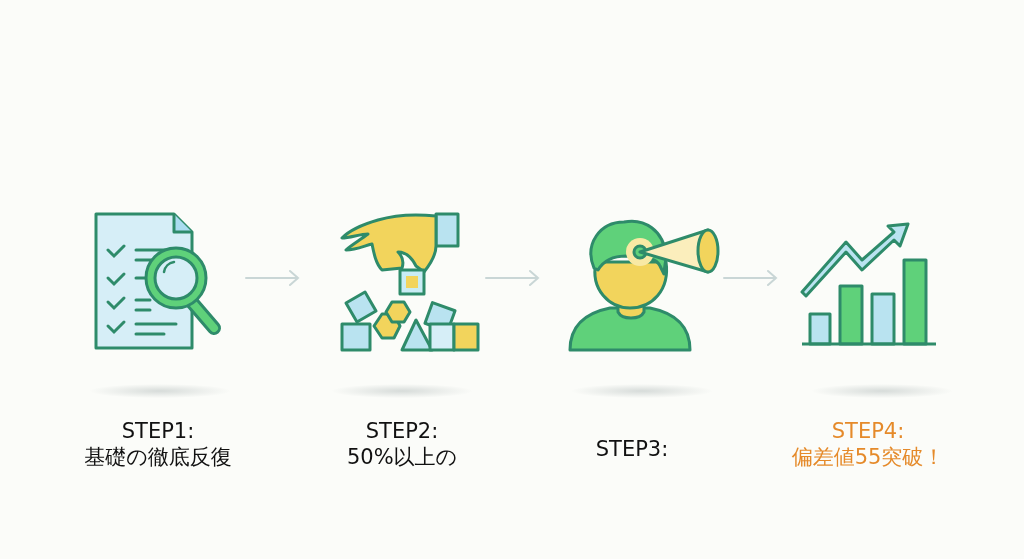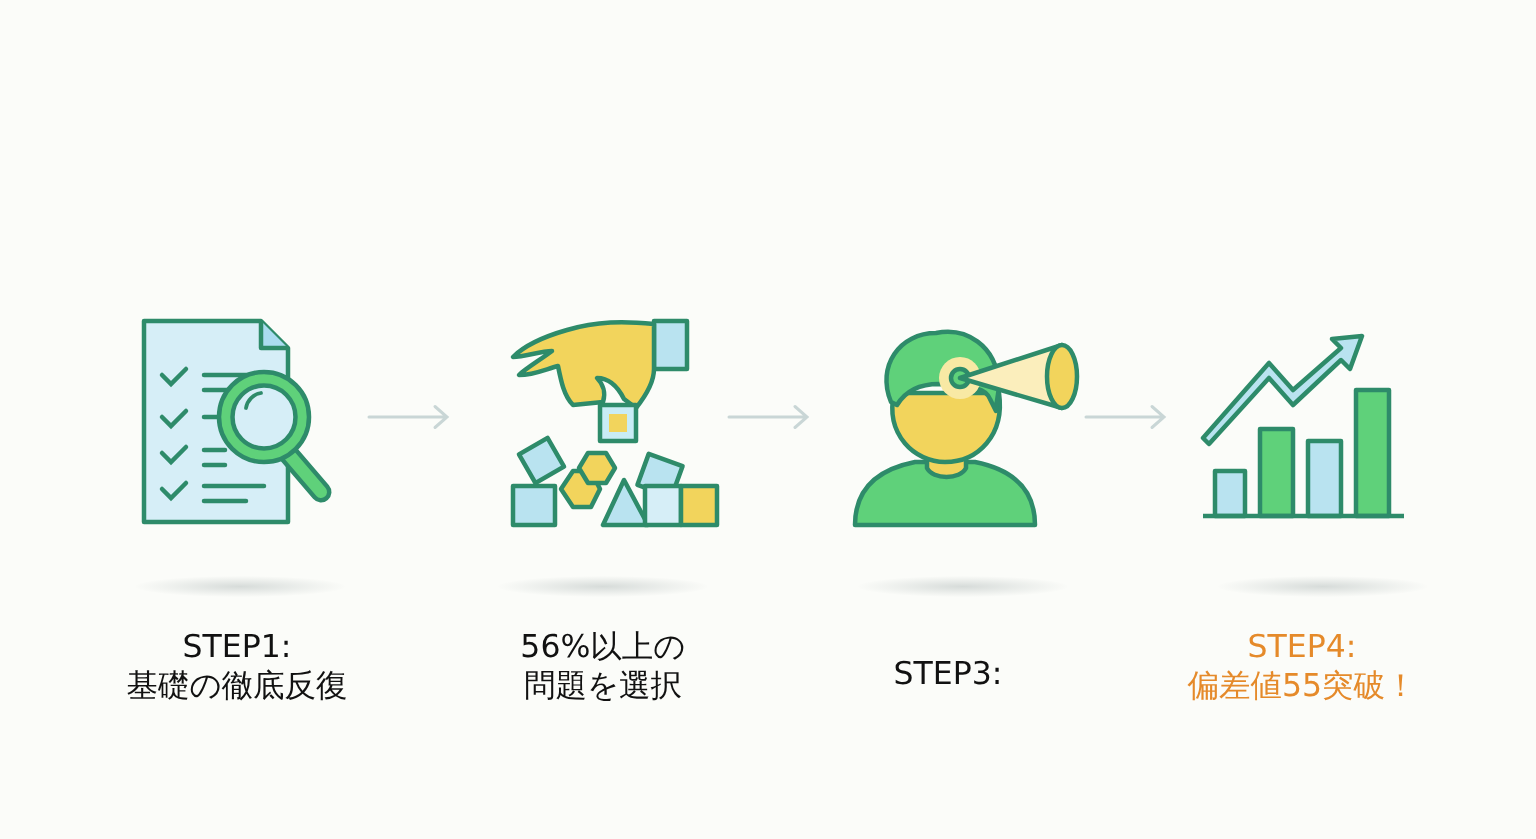--- a/index.html
+++ b/index.html
@@ -70,22 +70,22 @@
     <rect x="22" y="124" width="28" height="26" fill="#b9e3f0"></rect>
     <polygon points="54,126 62,114 74,114 80,126 74,138 62,138" fill="#f2d45c"></polygon>
     <polygon points="66,112 72,102 84,102 90,112 84,122 72,122" fill="#f2d45c"></polygon>
     <polygon points="96,120 82,150 112,150" fill="#b9e3f0"></polygon>
     <rect x="110" y="124" width="24" height="26" fill="#d6eef7"></rect>
     <rect x="134" y="124" width="24" height="26" fill="#f2d45c"></rect>
   </svg>
 </div>
 <div class="shadow" style="left:332px; top:384px;"></div>
 <div class="label" style="left:292px; top:418px;">
-  <span class="t">56%以上の</span>
-  <span class="t">問題を選択</span>
+  <span class="t">STEP2:</span>
+  <span class="t">50%以上の</span>
 </div>
 
 <div class="arrow" style="left:484px; top:268px;">
   <svg viewBox="0 0 60 20" width="60" height="20">
       <path d="M2 10 H54 M46 3 L54 10 L46 17" stroke="#c9d6d6" stroke-width="2" fill="none" stroke-linecap="round"></path>
     </svg>
 </div>
 
 <div class="icon-wrap" style="left:560px; top:200px;">
   <svg viewBox="0 0 160 160" stroke="#2e8b6a" stroke-width="3" stroke-linejoin="round">

